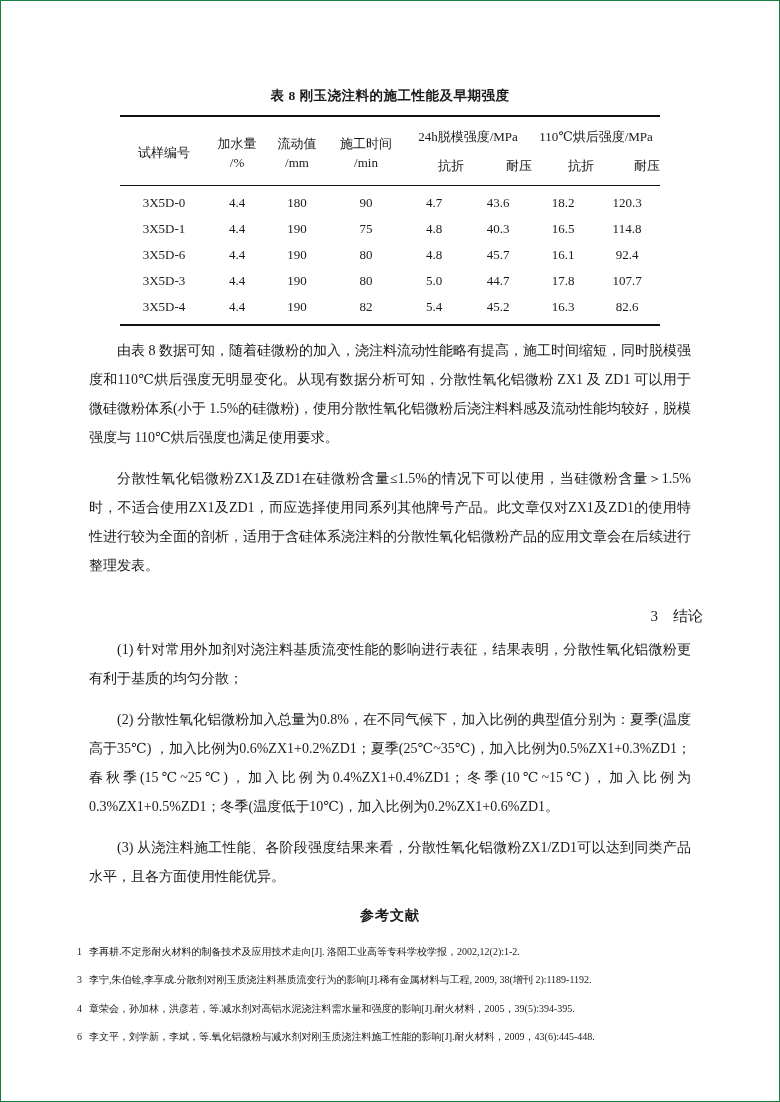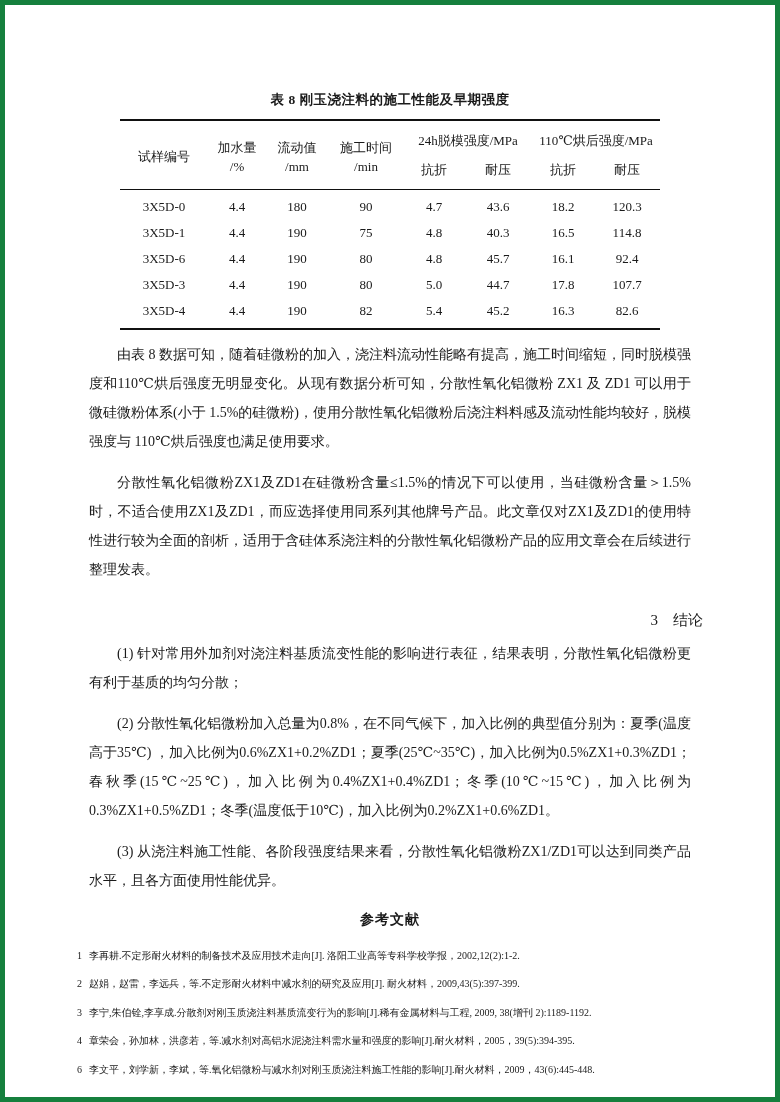--- a/index.html
+++ b/index.html
@@ -6,21 +6,21 @@
     margin: 0;
     padding: 0;
     background: #f2f2f2;
   }
   .page {
     position: relative;
     width: 780px;
     height: 1102px;
     margin: 0 auto;
     background: #ffffff;
-    border: 5px solid #15803d;
+    border: 1px solid #15803d;
     box-sizing: border-box;
     font-family: "Liberation Serif", "DejaVu Serif", serif;
     color: #1a1a1a;
     overflow: hidden;
   }
   .content {
     width: 626px;
     margin: 0 auto;
     padding-top: 86px;
   }
@@ -43,21 +43,21 @@
   table.perf thead {
     border-bottom: 1.5px solid #111;
   }
   table.perf th, table.perf td {
     font-weight: normal;
     text-align: center;
     vertical-align: middle;
     padding: 0;
   }
   table.perf thead tr.h1 th { height: 31px; padding-top: 4px; }
-  table.perf thead tr.h2 th { height: 27px; padding-bottom: 6px; }
+  table.perf thead tr.h2 th { height: 27px; padding-bottom: 6px; text-align: right; }
   table.perf th .two-line { line-height: 19px; }
   table.perf tbody td { height: 26px; }
   table.perf tbody tr:first-child td { padding-top: 4px; }
   table.perf tbody tr:last-child td { padding-bottom: 4px; }
   
   .para {
     font-size: 14px;
     line-height: 29px;
     text-align: justify;
     text-indent: 2em;
@@ -202,23 +202,20 @@
     <p class="para conclusion">(1) 针对常用外加剂对浇注料基质流变性能的影响进行表征，结果表明，分散性氧化铝微粉更有利于基质的均匀分散；</p>
     <p class="para conclusion">(2) 分散性氧化铝微粉加入总量为0.8%，在不同气候下，加入比例的典型值分别为：夏季(温度高于35℃) ，加入比例为0.6%ZX1+0.2%ZD1；夏季(25℃~35℃)，加入比例为0.5%ZX1+0.3%ZD1；春秋季(15℃~25℃)，加入比例为0.4%ZX1+0.4%ZD1；冬季(10℃~15℃)，加入比例为0.3%ZX1+0.5%ZD1；冬季(温度低于10℃)，加入比例为0.2%ZX1+0.6%ZD1。</p>
     <p class="para conclusion">(3) 从浇注料施工性能、各阶段强度结果来看，分散性氧化铝微粉ZX1/ZD1可以达到同类产品水平，且各方面使用性能优异。</p>
 
     <div class="ref-title">参考文献</div>
 
     <div class="ref-item">
       <span class="ref-num">1</span><span>李再耕.不定形耐火材料的制备技术及应用技术走向[J]. 洛阳工业高等专科学校学报，2002,12(2):1-2.</span>
     </div>
     <div class="ref-item">
-      <span class="ref-num">2</span><span>赵娟，赵雷，李远兵，等.不定形耐火材料中减水剂的研究及应用[J]. 耐火材料，2009,43(5):397-399.</span>
-    </div>
-    <div class="ref-item">
       <span class="ref-num">3</span><span>李宁,朱伯铨,李享成.分散剂对刚玉质浇注料基质流变行为的影响[J].稀有金属材料与工程, 2009, 38(增刊 2):1189-1192.</span>
     </div>
     <div class="ref-item">
       <span class="ref-num">4</span><span>章荣会，孙加林，洪彦若，等.减水剂对高铝水泥浇注料需水量和强度的影响[J].耐火材料，2005，39(5):394-395.</span>
     </div>
     <div class="ref-item">
       <span class="ref-num">6</span><span>李文平，刘学新，李斌，等.氧化铝微粉与减水剂对刚玉质浇注料施工性能的影响[J].耐火材料，2009，43(6):445-448.</span>
     </div>
 
   </div>

